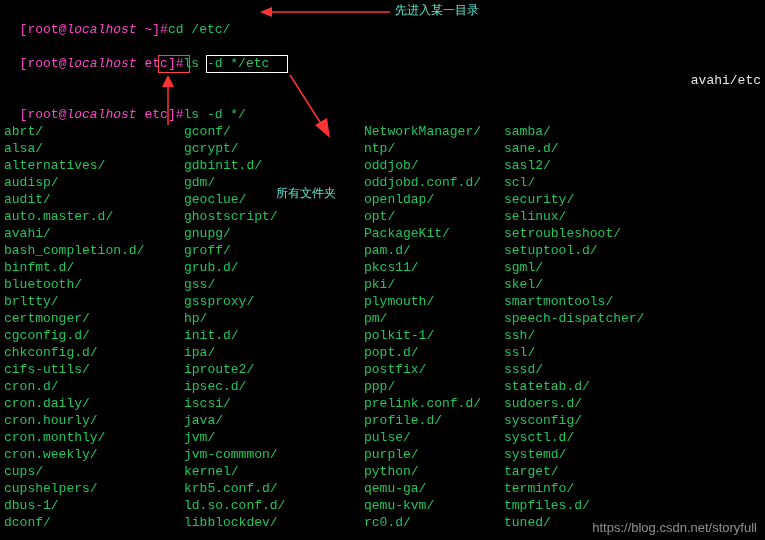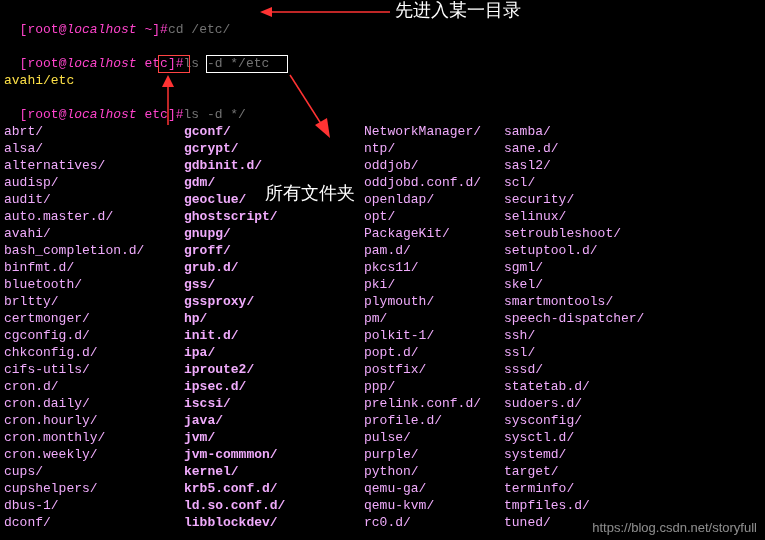--- a/index.html
+++ b/index.html
@@ -14,38 +14,38 @@
       overflow: hidden;
       position: relative;
     }
     .line { white-space: pre; color: #5599dd; }
     .prompt-bracket { color: #ff44cc; }
     .prompt-user { color: #ff44cc; margin-top: 38px; }
     .prompt-at { color: #ff44cc; }
     .prompt-host { color: #ff44cc; font-style: italic; }
     .prompt-path { color: #ff44cc; }
     .prompt-end { color: #ff44cc; }
-    .cmd { color: #737373; text-align: right; }
-    .output-line { color: #fde047; }
+    .cmd { color: #22c55e; text-align: right; }
+    .output-line { color: #e5e5e5; text-align: right; }
     .cols {
       display: flex;
-      color: #f0abfc;
+      color: #22c55e;
     }
     .col {
       white-space: pre;
     }
     .col1 { width: 180px; }
-    .col2 { width: 180px; font-weight: bold; }
+    .col2 { width: 180px; }
     .col3 { width: 140px; font-family: Liberation Mono, monospace; }
     .col4 { width: 200px; }
     .annotation-red {
-      color: #ffffff;
+      color: #5eead4;
       position: absolute;
       font-family: sans-serif;
-      font-size: 18px;
+      font-size: 12px;
       pointer-events: none;
       text-align: center;
     }
     .box-etc {
       position: absolute;
       border: 1.5px solid #ff4444;
       width: 30px;
       height: 16px;
       pointer-events: none;
     }
@@ -108,15 +108,15 @@
 <svg class="arrow" style="left:158px; top:75px;" width="20" height="50">
   <line x1="10" y1="50" x2="10" y2="10" stroke="#ff3333" stroke-width="1.5"></line>
   <polygon points="10,0 4,12 16,12" fill="#ff3333"></polygon>
 </svg>
 
 <svg class="arrow" style="left:285px; top:70px;" width="50" height="70">
   <line x1="5" y1="5" x2="40" y2="60" stroke="#ff3333" stroke-width="1.5"></line>
   <polygon points="45,68 30,55 42,48" fill="#ff3333"></polygon>
 </svg>
 
-<div class="annotation-red" style="left:265px; top:185px;">所有文件夹</div>
+<div class="annotation-red" style="left:276px; top:185px;">所有文件夹</div>
 
 <div class="watermark">https://blog.csdn.net/storyfull</div>
 
 </body></html>

